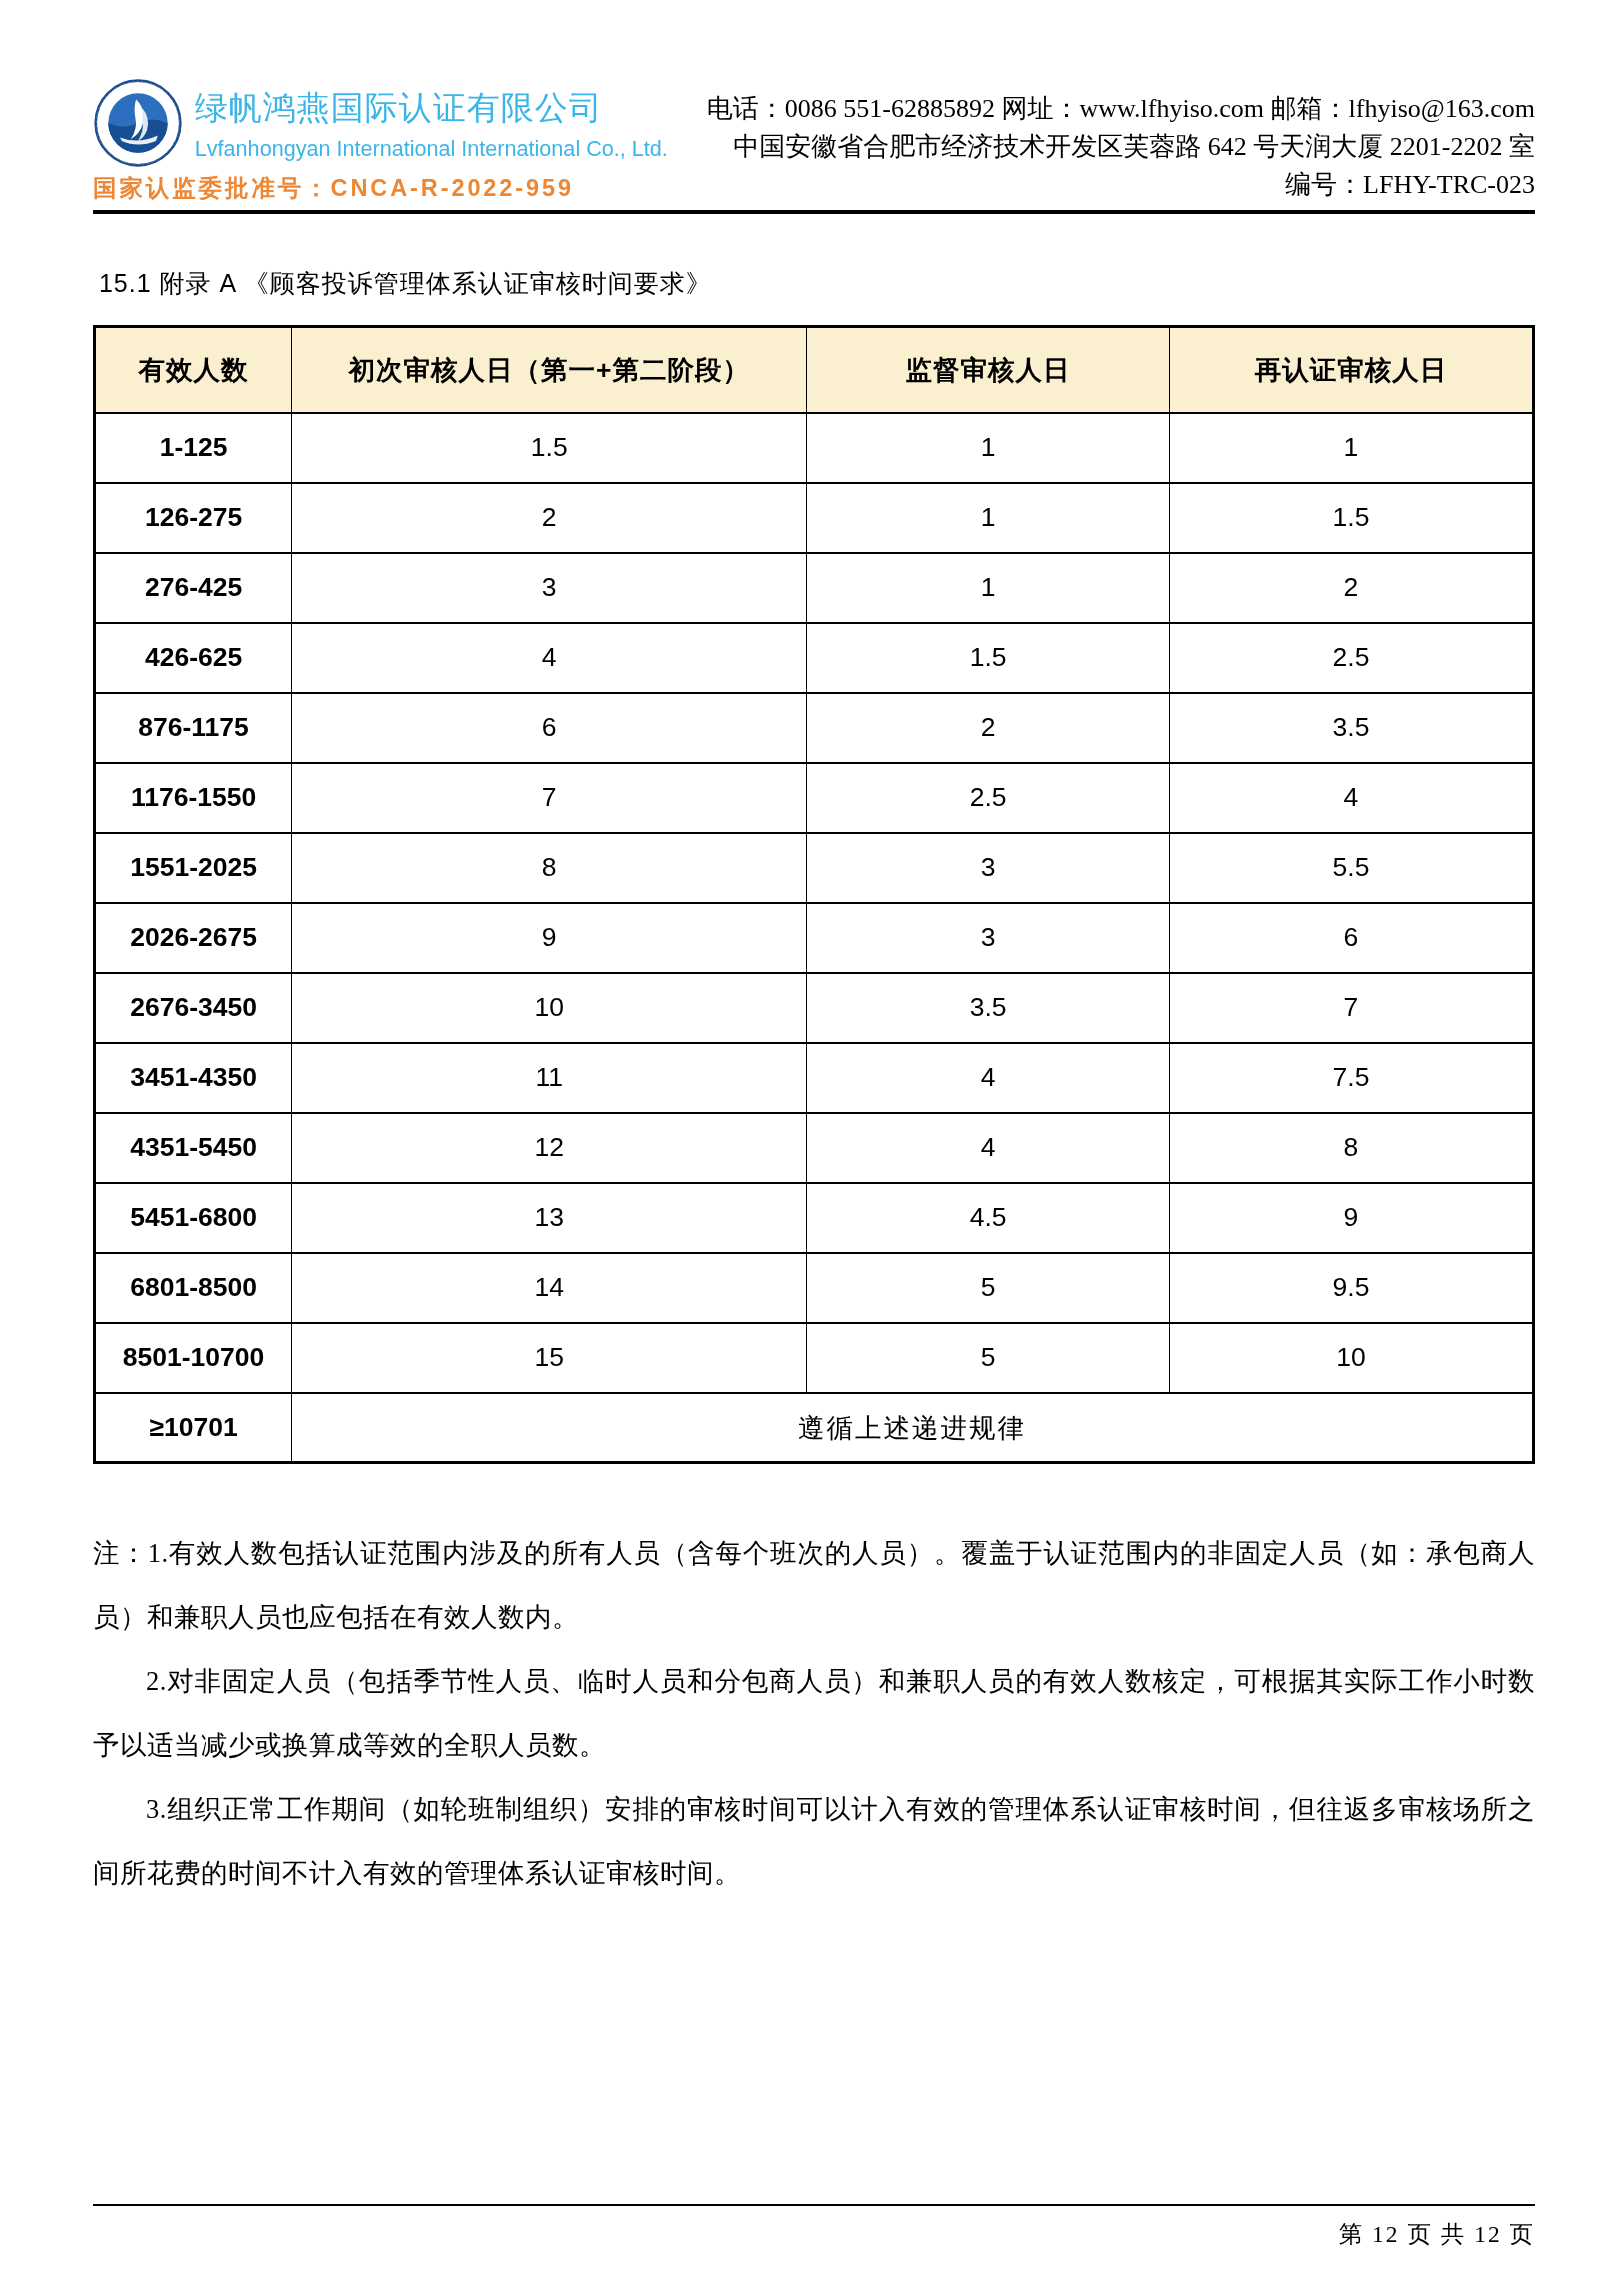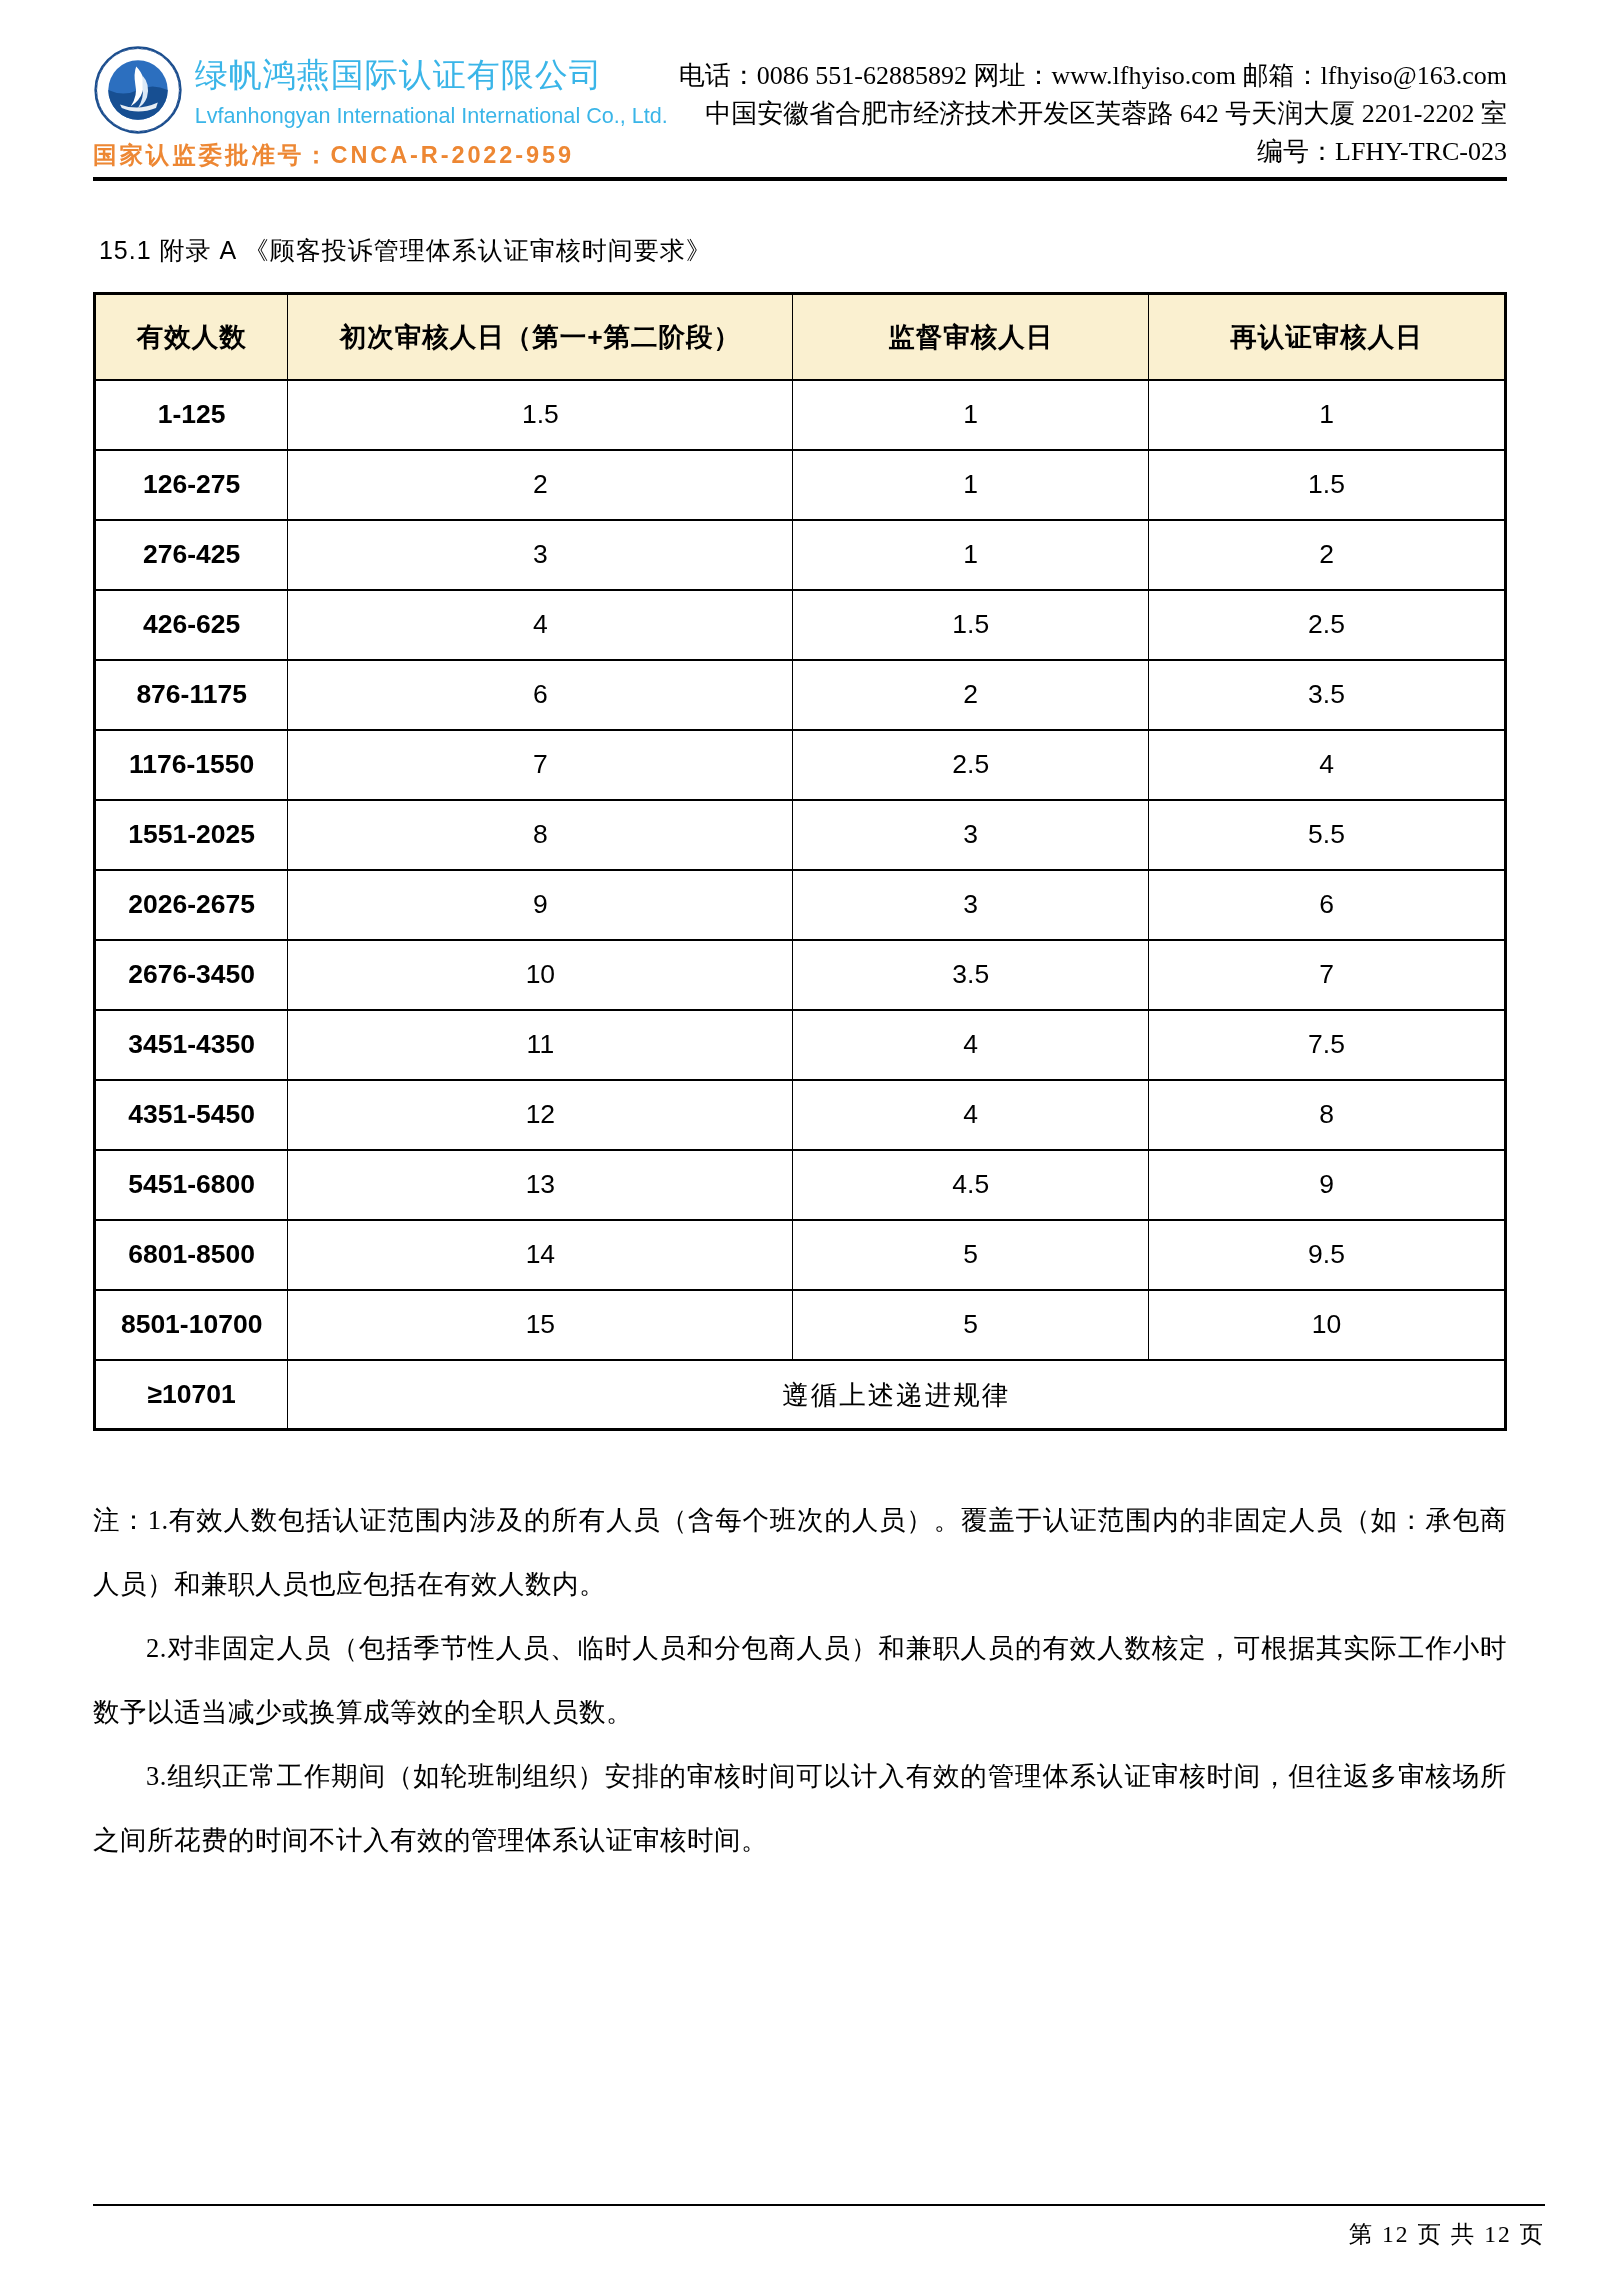--- a/index.html
+++ b/index.html
@@ -7,21 +7,21 @@
   .page {
     position: relative;
     width: 1621px;
     height: 2293px;
     margin: 0 auto;
     background: #ffffff;
     font-family: "Liberation Sans", sans-serif;
     color: #000;
     overflow: hidden;
   }
-  .content { padding: 0 114px 0 93px; }
+  .content { padding: 0 86px 0 93px; margin-top: 33px; }
 
   
   .header { display: flex; justify-content: space-between; padding-top: 45px; }
   .logo-row { display: flex; align-items: flex-start; gap: 11.8px; }
   .logo { width: 90px; height: 90px; flex: 0 0 auto; }
   .name-block { padding-top: 7.8px; }
   .company-cn {
     font-size: 33px; font-weight: 500; letter-spacing: 1px;
     color: var(--brand-blue);
   }
@@ -78,21 +78,21 @@
     font-family: "Liberation Serif", "DejaVu Serif", serif;
     font-size: 26.5px;
     line-height: 64px;
     text-align: justify;
     letter-spacing: 0.5px;
   }
   .notes p { margin: 0; }
   .notes p.indent { text-indent: 2em; }
 
   
-  .footer { position: absolute; left: 93px; right: 76px; bottom: 43px; }
+  .footer { position: absolute; left: 93px; right: 86px; bottom: 43px; }
   .footer-line { border-top: 2.9px solid #000; }
   .page-number {
     text-align: right;
     font-family: "Liberation Serif", "DejaVu Serif", serif;
     font-size: 23.5px;
     margin-top: 11.8px;
     letter-spacing: 2px;
   }
 </style>
 </head>

